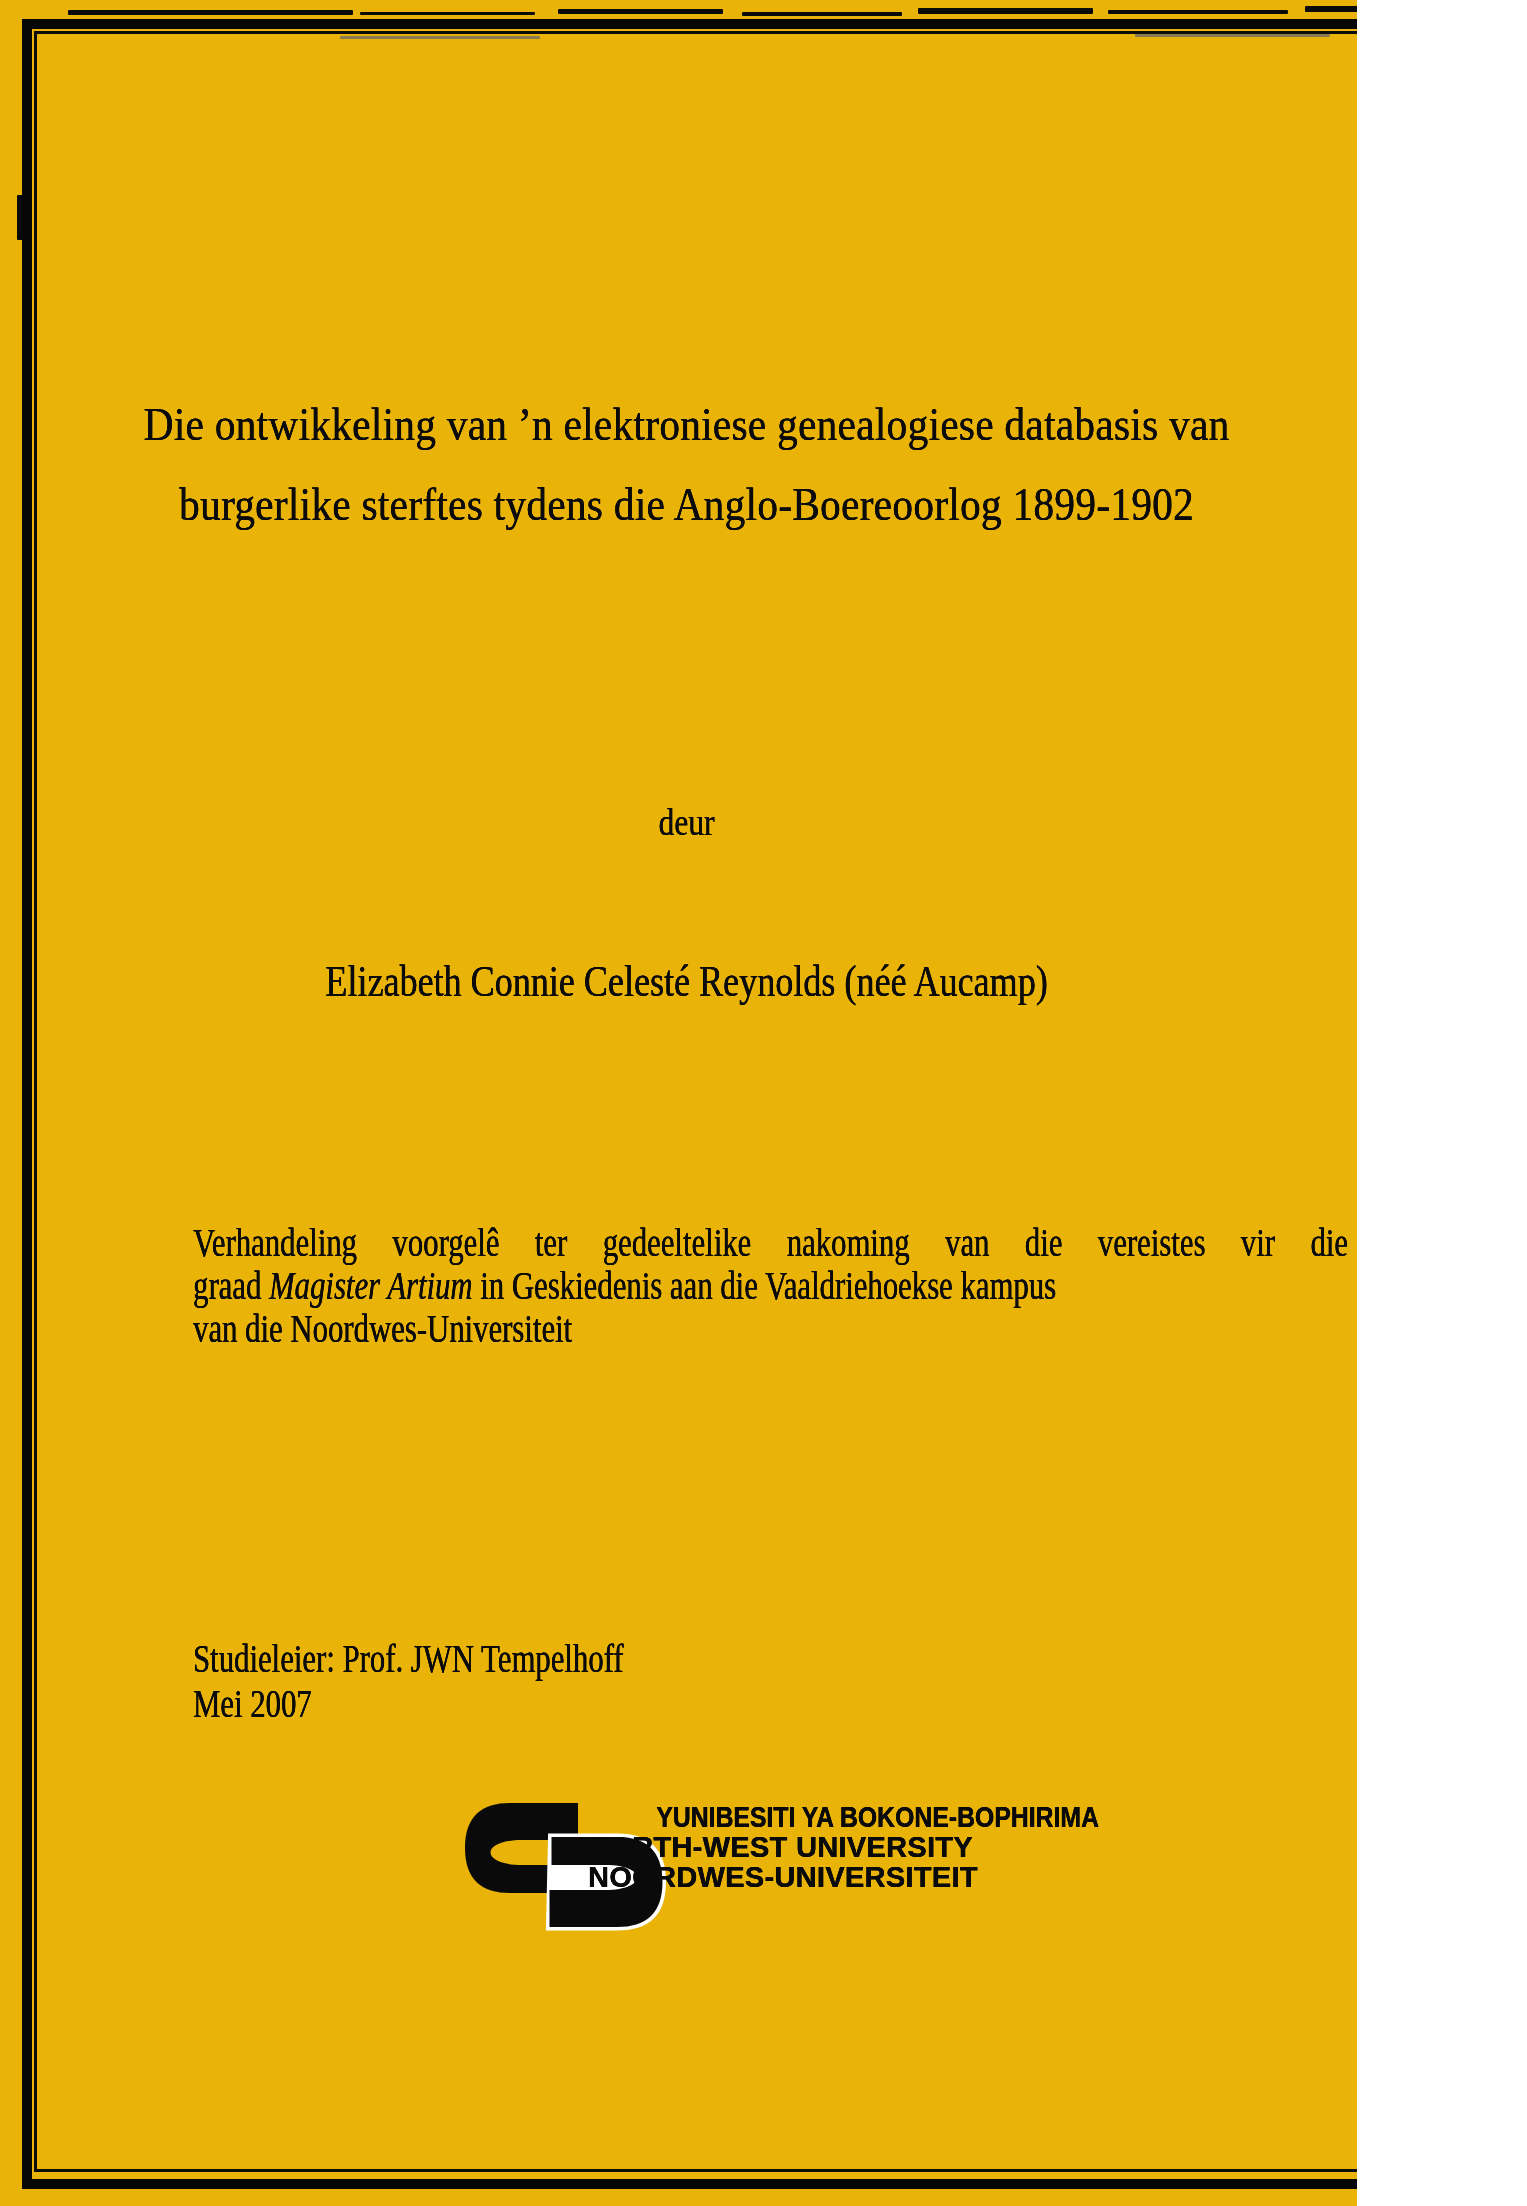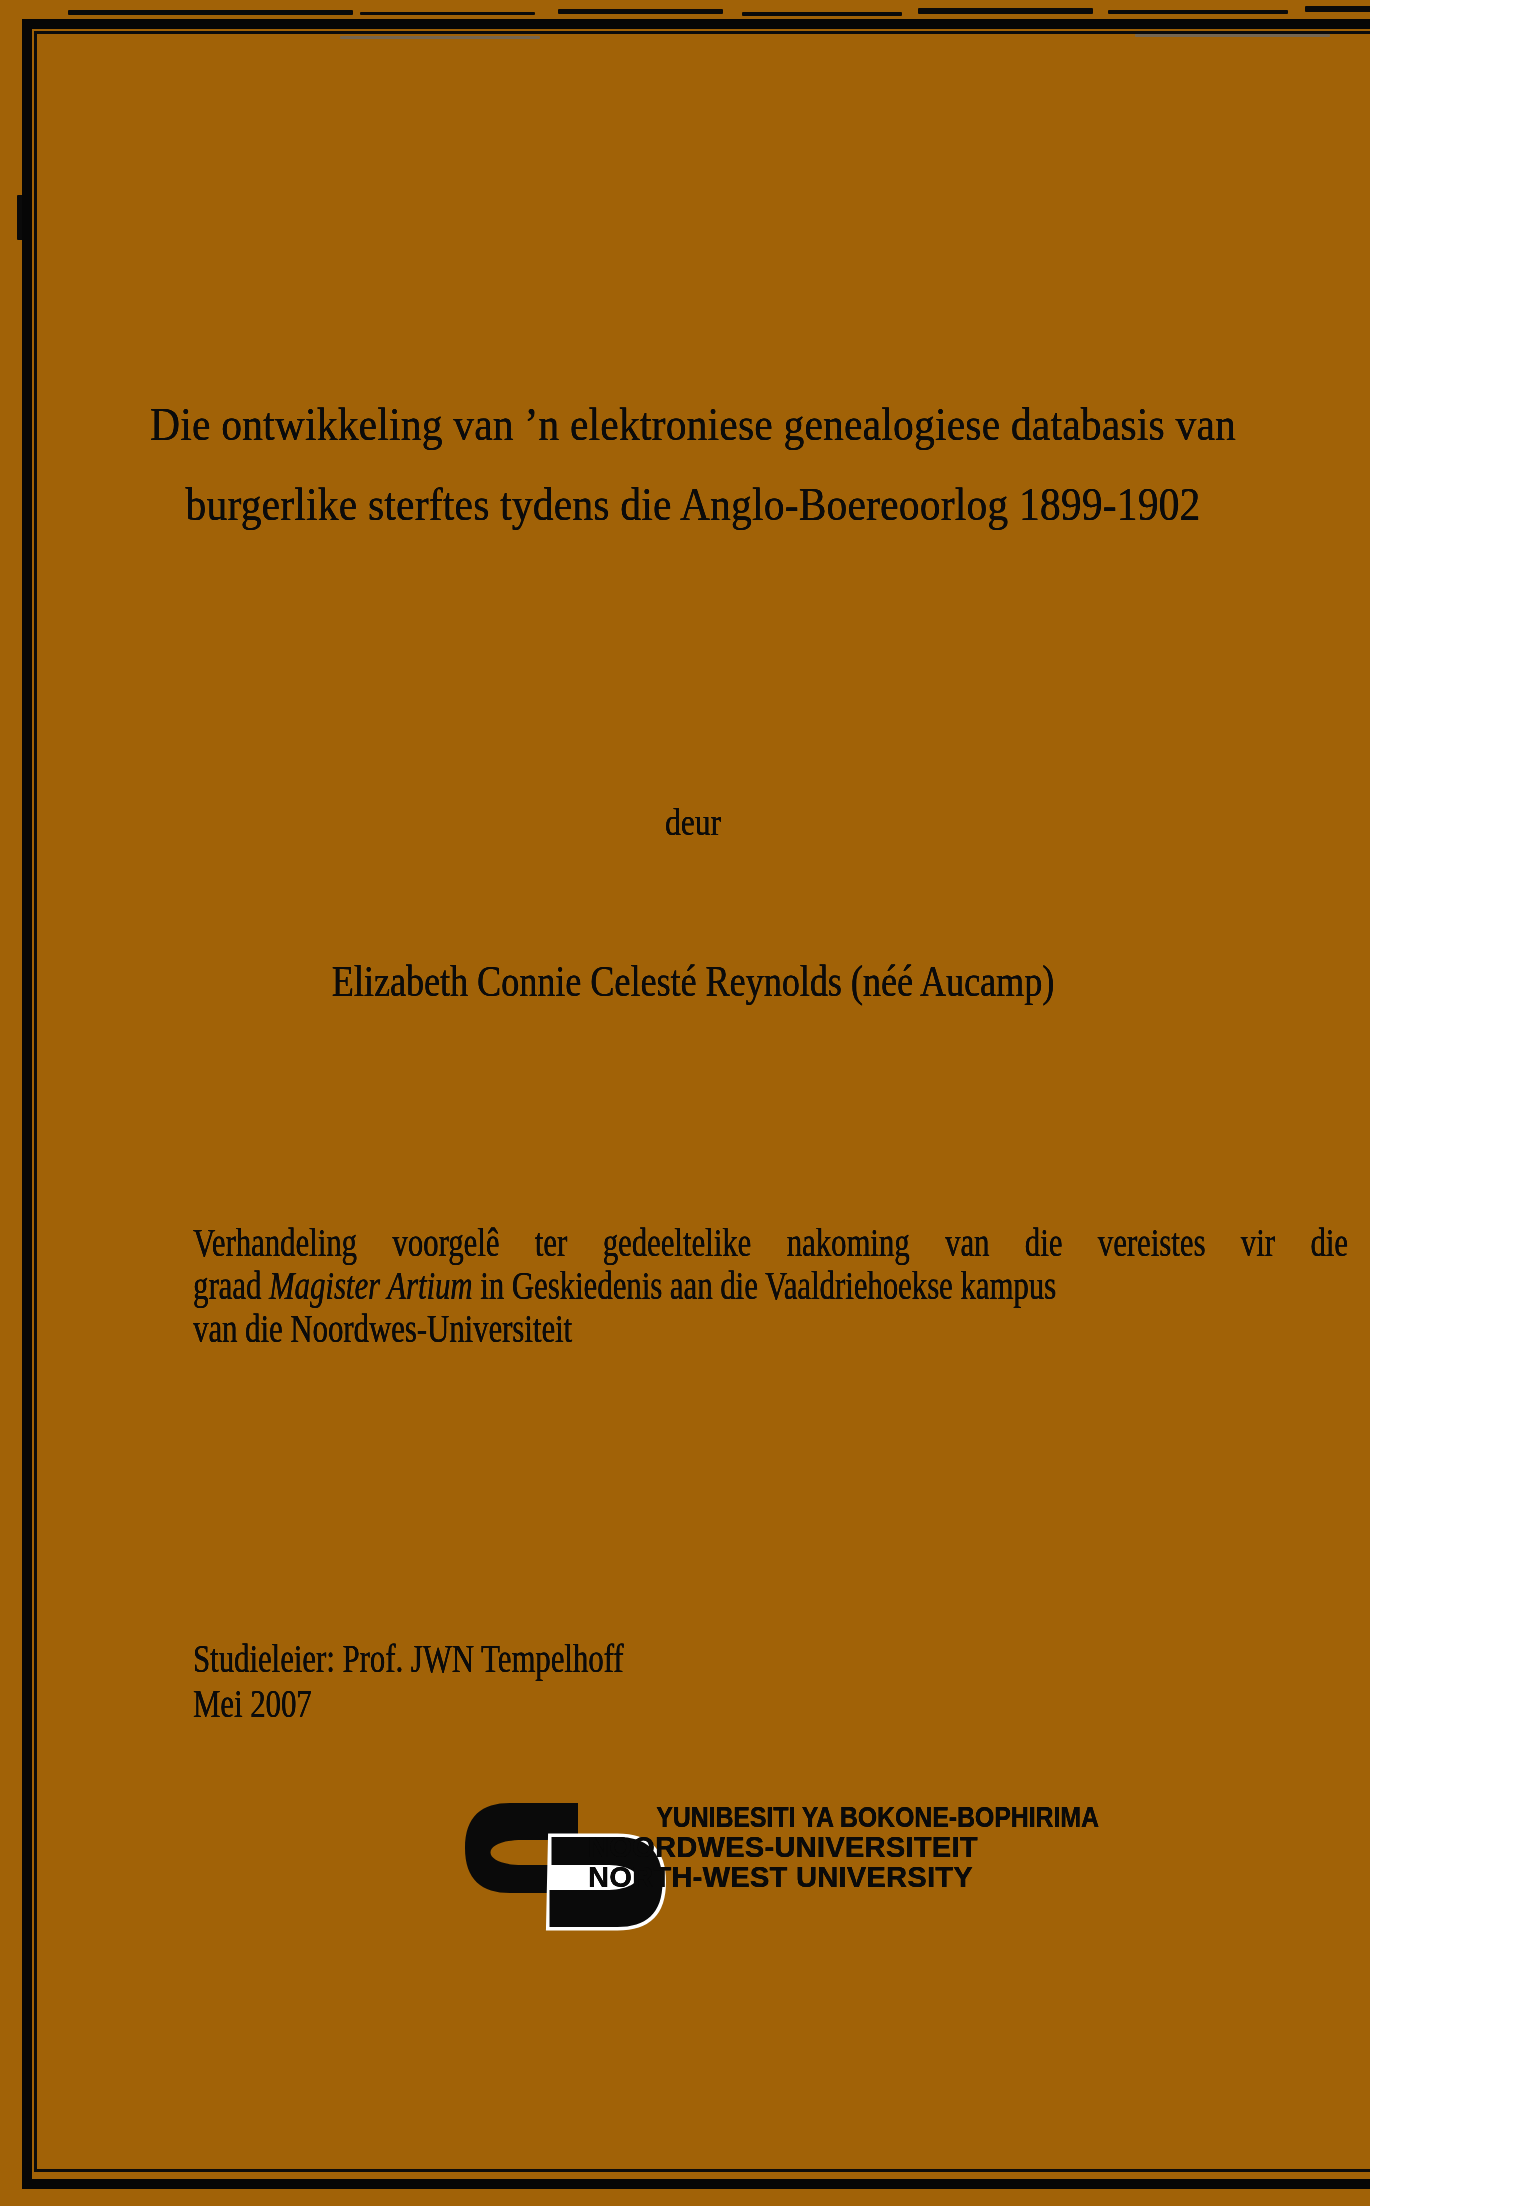--- a/index.html
+++ b/index.html
@@ -1,25 +1,24 @@
 <!DOCTYPE html>
 <html><head>
 <meta charset="utf-8">
 <title>Scanned thesis title page</title>
 <style>
   html, body { margin: 0; padding: 0; background: #ffffff; }
   .page {
     position: relative;
     width: 1357px;
     height: 2206px;
-    background: #a16207;
+    background: #eab308;
     color: #0b0b0b;
     font-family: "Liberation Serif", "DejaVu Serif", serif;
     overflow: hidden;
-    padding-left: 13px;
   }
 
   
   .border-outer {
     position: absolute;
     left: 22px; top: 19px;
     width: 1461px; height: 2150px;
     border: 10px solid #060606;
   }
   .border-inner {
@@ -157,18 +156,18 @@
       <defs>
         <path id="lk" d="M118 3 L50 3 C22 3 5 16 5 48 C5 80 22 93 50 93 L116 93 L116 65 L62 65 C20 65 20 40 62 40 L118 40 Z"></path>
         <path id="lko" d="M118 3 L50 3 C22 3 5 16 5 48 C5 80 22 93 50 93 L116 93 Z"></path>
       </defs>
       <use href="#lk" fill="#0a0a0a"></use>
       <use href="#lko" transform="rotate(180 103.75 65)" fill="#ffffff" stroke="#ffffff" stroke-width="7"></use>
       <use href="#lk" transform="rotate(180 103.75 65)" fill="#0a0a0a"></use>
     </svg>
     <div class="logo-text ink">
       <div class="lt1">YUNIBESITI YA BOKONE-BOPHIRIMA</div>
+      <div class="lt2">NORTH-WEST UNIVERSITY</div>
       <div class="lt2">NOORDWES-UNIVERSITEIT</div>
-      <div class="lt2">NORTH-WEST UNIVERSITY</div>
     </div>
   </div>
 
 </div>
 
 </body></html>

